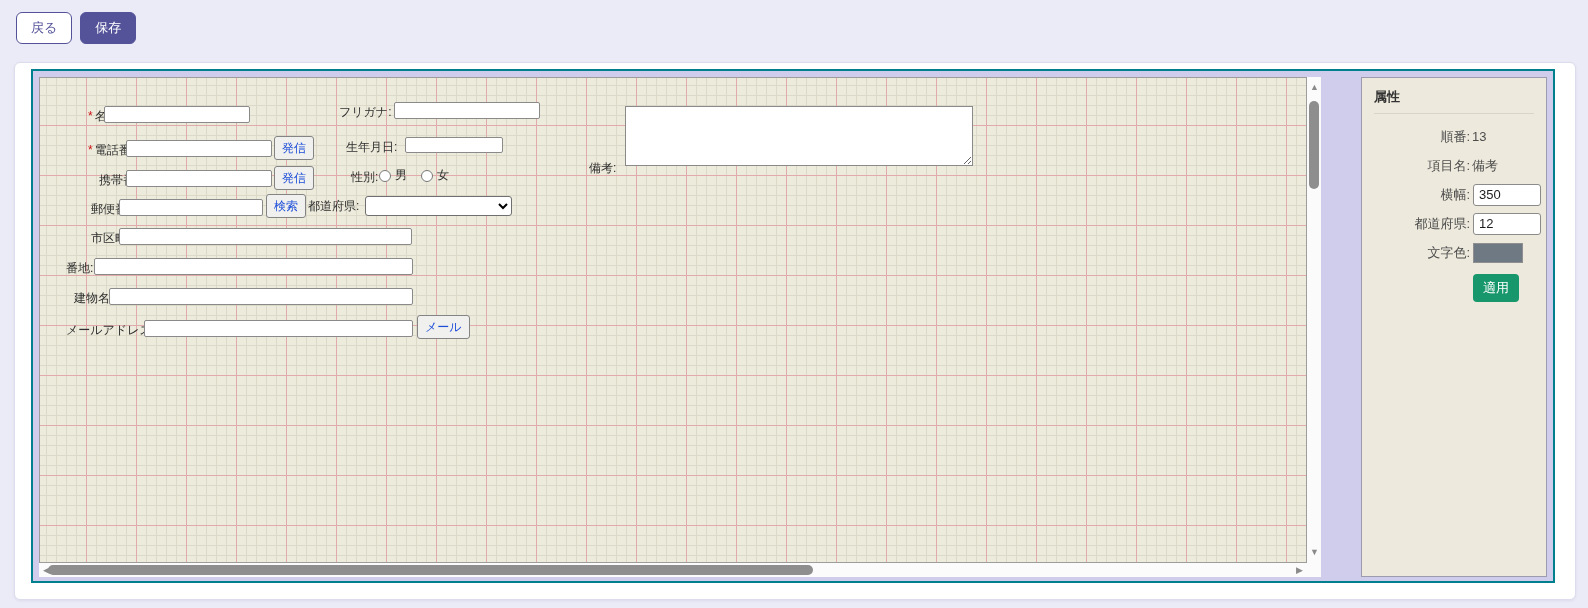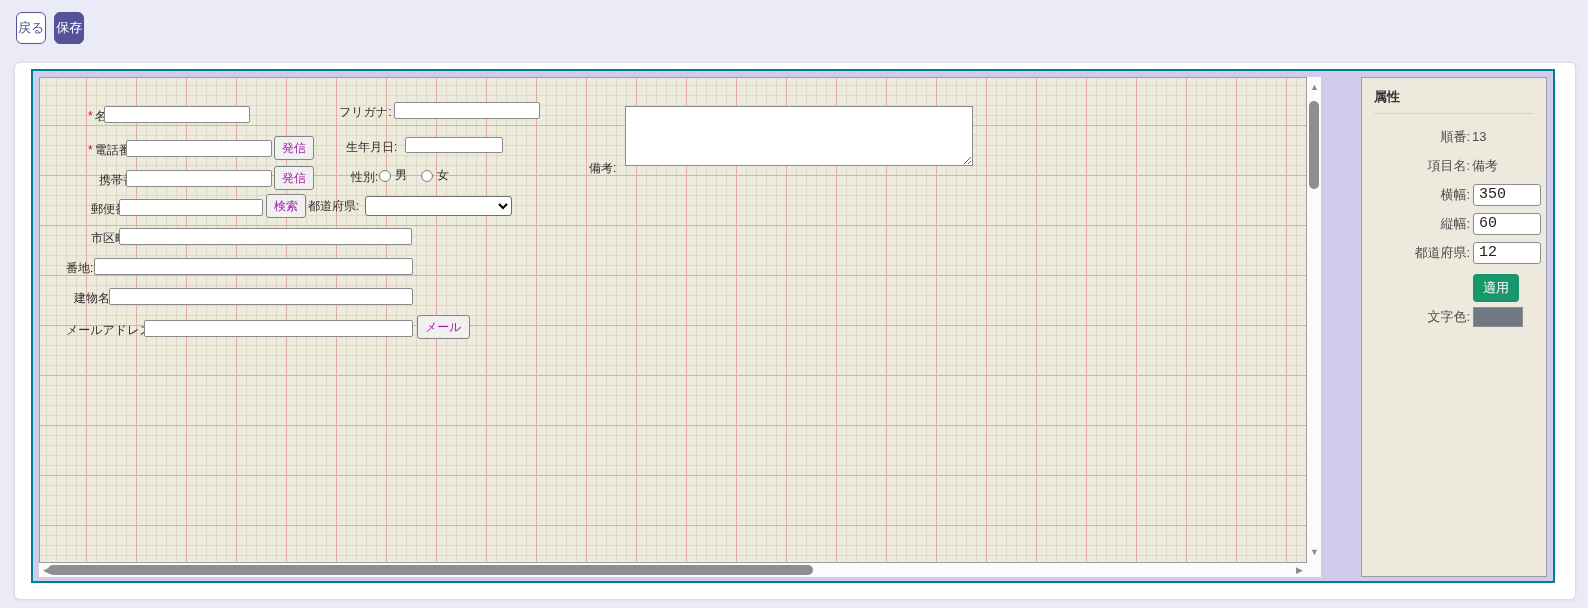--- a/index.html
+++ b/index.html
@@ -12,21 +12,21 @@
   }
 
   
   .topbar {
     position: absolute; left: 0; top: 0; width: 1588px; height: 56px;
     display: flex; align-items: center; justify-content: space-between;
     padding: 0 16px;
   }
   .page-title { color: #26266e; font-size: 18px; font-weight: 600; letter-spacing: .5px; }
   .topbar-actions { display: flex; gap: 8px; }
-  .btn { font-size: 13px; border-radius: 6px; padding: 6px 1px; cursor: pointer; }
+  .btn { font-size: 13px; border-radius: 6px; padding: 6px 14px; cursor: pointer; }
   .btn-outline { background: #fff; color: #54539a; border: 1px solid #54539a; }
   .btn-solid   { background: #54539a; color: #fff; border: 1px solid #54539a; }
 
   
   .card {
     position: absolute; left: 14px; top: 62px; width: 1562px; height: 538px;
     background: #fff; border: 1px solid #dcdcec; border-radius: 6px;
     box-shadow: 0 1px 3px rgba(40,40,90,.08);
   }
   .workspace {
@@ -56,21 +56,21 @@
   
   .cl { position: absolute; font-size: 12px; color: #2f2f2f; white-space: nowrap; }
   .req { color: #cc1111; margin-right: 2px; }
   .ci {
     position: absolute; height: 17px; background: #fff;
     border: 1px solid #8a8a8a; border-radius: 2px; font-size: 12px; padding: 0 3px;
   }
   .cbtn {
     position: absolute; height: 24px; background: #f0f0ee;
     border: 1px solid #848484; border-radius: 3px;
-    font-size: 12px; color: #a21caf; padding: 0 7px; cursor: pointer;
+    font-size: 12px; color: #1d4ed8; padding: 0 7px; cursor: pointer;
   }
   .csel {
     position: absolute; height: 20px; background: #fff;
     border: 1px solid #6f6f6f; border-radius: 3px; font-size: 12px;
   }
   .cta {
     position: absolute; background: #fff; border: 1px solid #8a8a8a;
     resize: both; overflow: auto; font-size: 12px;
   }
   .radio-group { position: absolute; display: flex; align-items: center; gap: 4px; font-size: 12px; color: #2f2f2f; }
@@ -104,21 +104,21 @@
   }
   .props-title {
     font-size: 13px; font-weight: bold; color: #333;
     border-bottom: 1px solid #d8d5c6; padding-bottom: 7px; margin-bottom: 8px;
   }
   .prow { display: flex; align-items: center; min-height: 29px; }
   .plabel { flex: none; width: 96px; text-align: right; font-size: 13px; color: #4d4d4d; }
   .pstatic { font-size: 13px; color: #4d4d4d; margin-left: 2px; }
   .pinput {
     width: 68px; height: 22px; margin-left: 3px; background: #fff;
-    border: 1px solid #8b8b8b; border-radius: 3px; font-size: 15px; padding: 8px 5px; color: #1d1d1d; font-family: Liberation Mono, monospace;
+    border: 1px solid #8b8b8b; border-radius: 3px; font-size: 13px; padding: 8px 5px; color: #1d1d1d;
   }
   .pswatch {
     width: 50px; height: 20px; margin-left: 3px; display: inline-block;
     border: 1px solid #8f8f8f; cursor: pointer;
   }
   .apply-row { margin-top: 6px; }
   .papply {
     margin-left: 99px; background: #17976b; color: #fff; border: none;
     border-radius: 4px; font-size: 13px; padding: 5px 10px; cursor: pointer;
   }
@@ -215,36 +215,32 @@
       <div class="prow">
         <span class="plabel">項目名:</span>
         <span class="pstatic">備考</span>
       </div>
 
       <div class="prow">
         <span class="plabel">横幅:</span>
         <input class="pinput" value="350" style="">
       </div>
 
-      <div class="prow">
-        <span class="plabel">縦幅:</span>
-        <input class="pinput" value="60" style="">
-      </div>
 
 
 
       <div class="prow">
         <span class="plabel">都道府県:</span>
         <input class="pinput" value="12" style="">
       </div>
 
+      <div class="prow">
+        <span class="plabel">文字色:</span>
+        <span class="pswatch" style="background: rgb(111, 121, 131);"></span>
+      </div>
+
       <div class="prow apply-row">
         <button class="papply">適用</button>
       </div>
-
-      <div class="prow">
-        <span class="plabel">文字色:</span>
-        <span class="pswatch" style="background: rgb(111, 121, 131);"></span>
-      </div>
     </div>
 
   </div>
 </div>
 
 </body></html>

